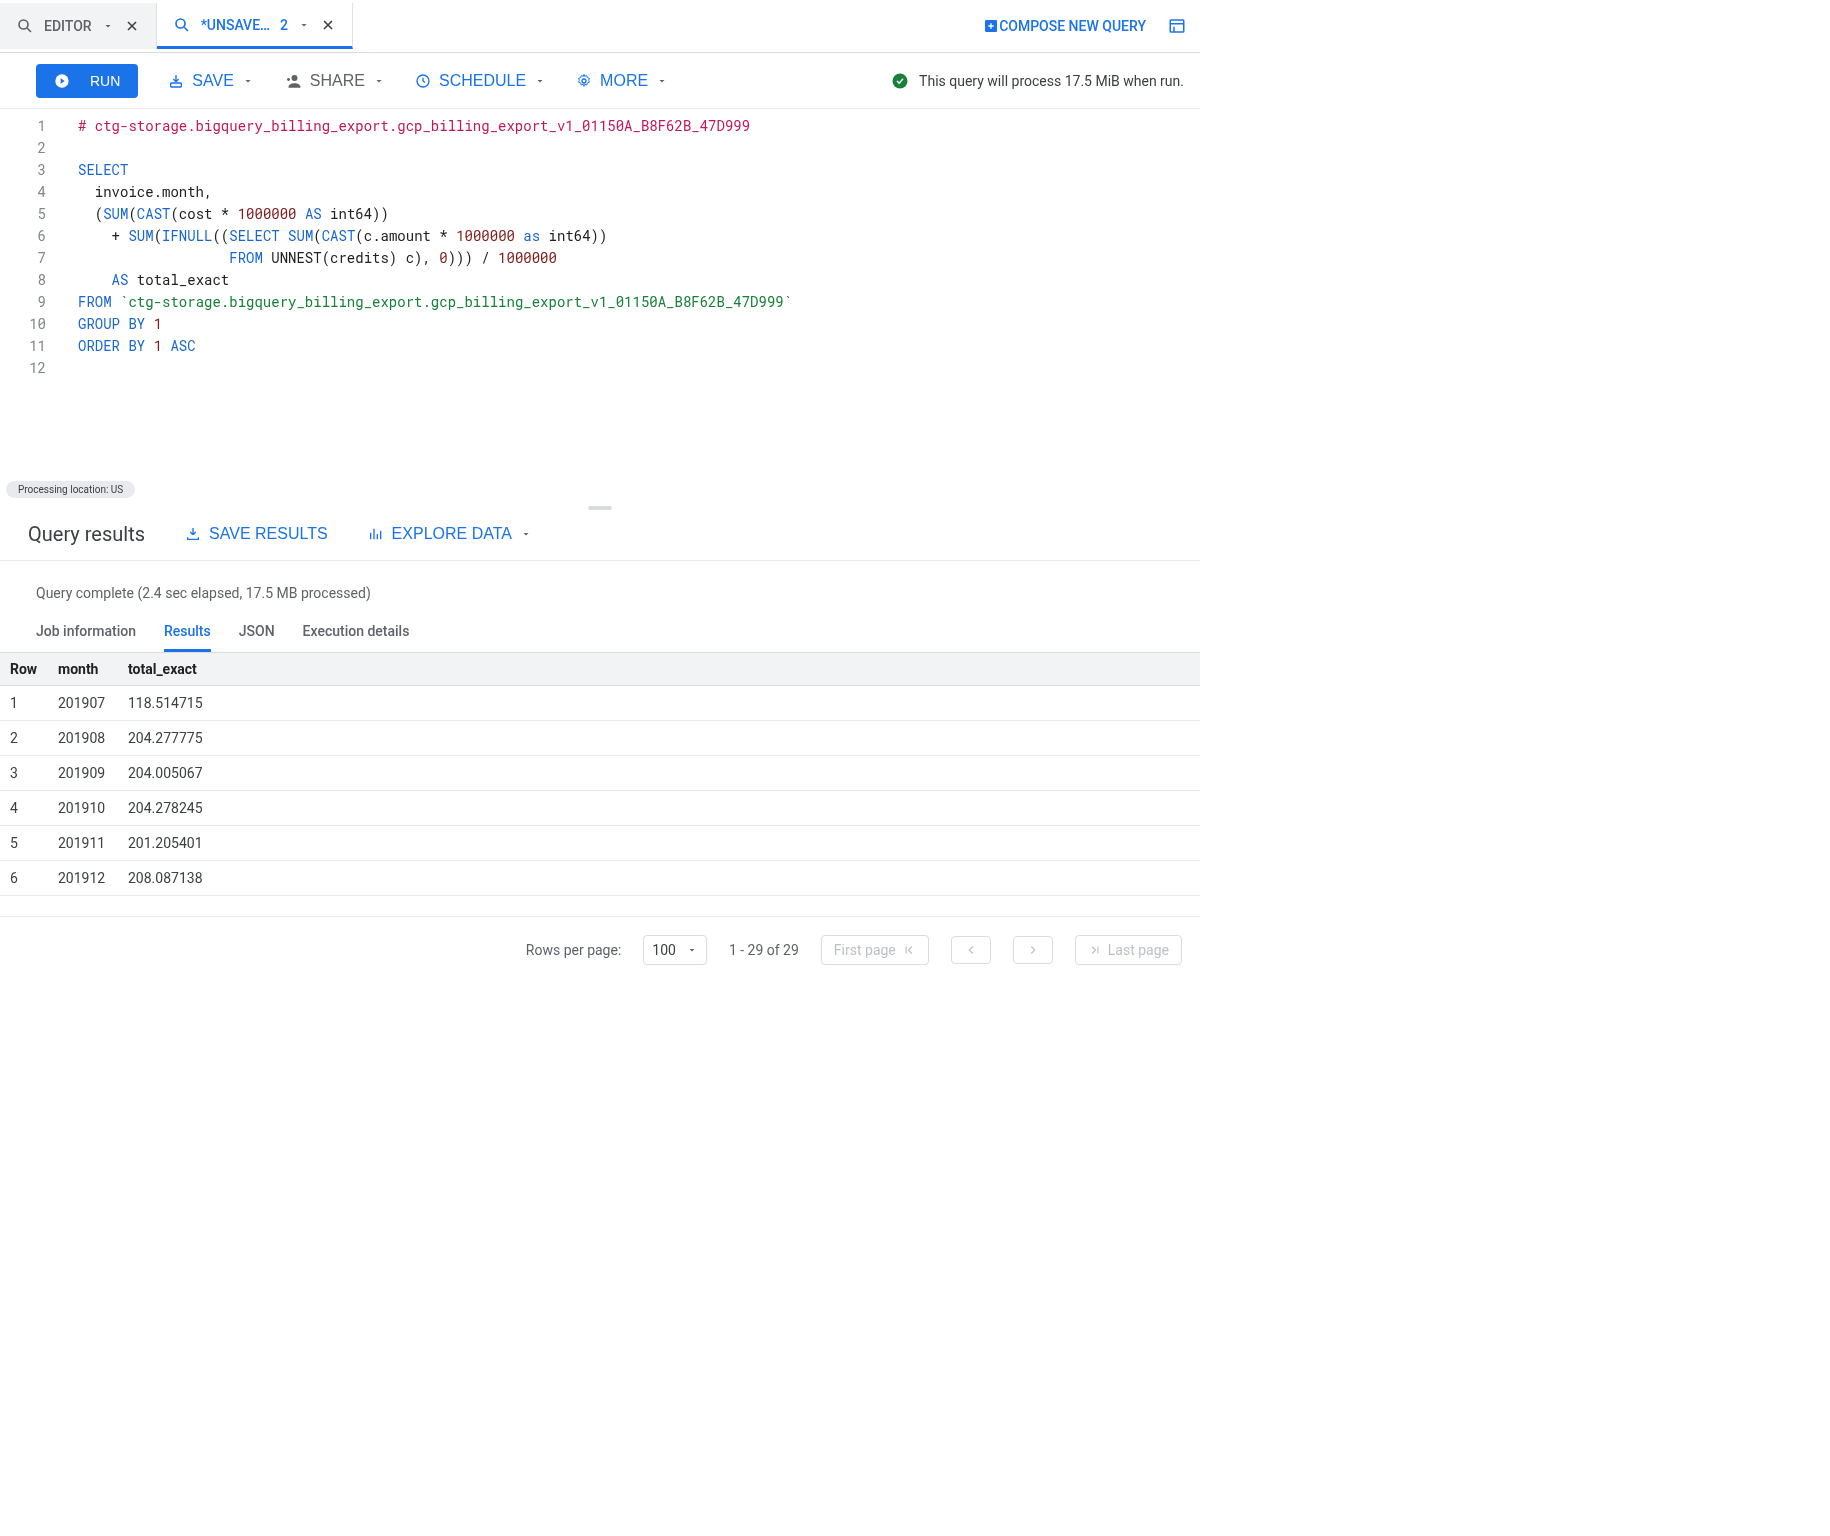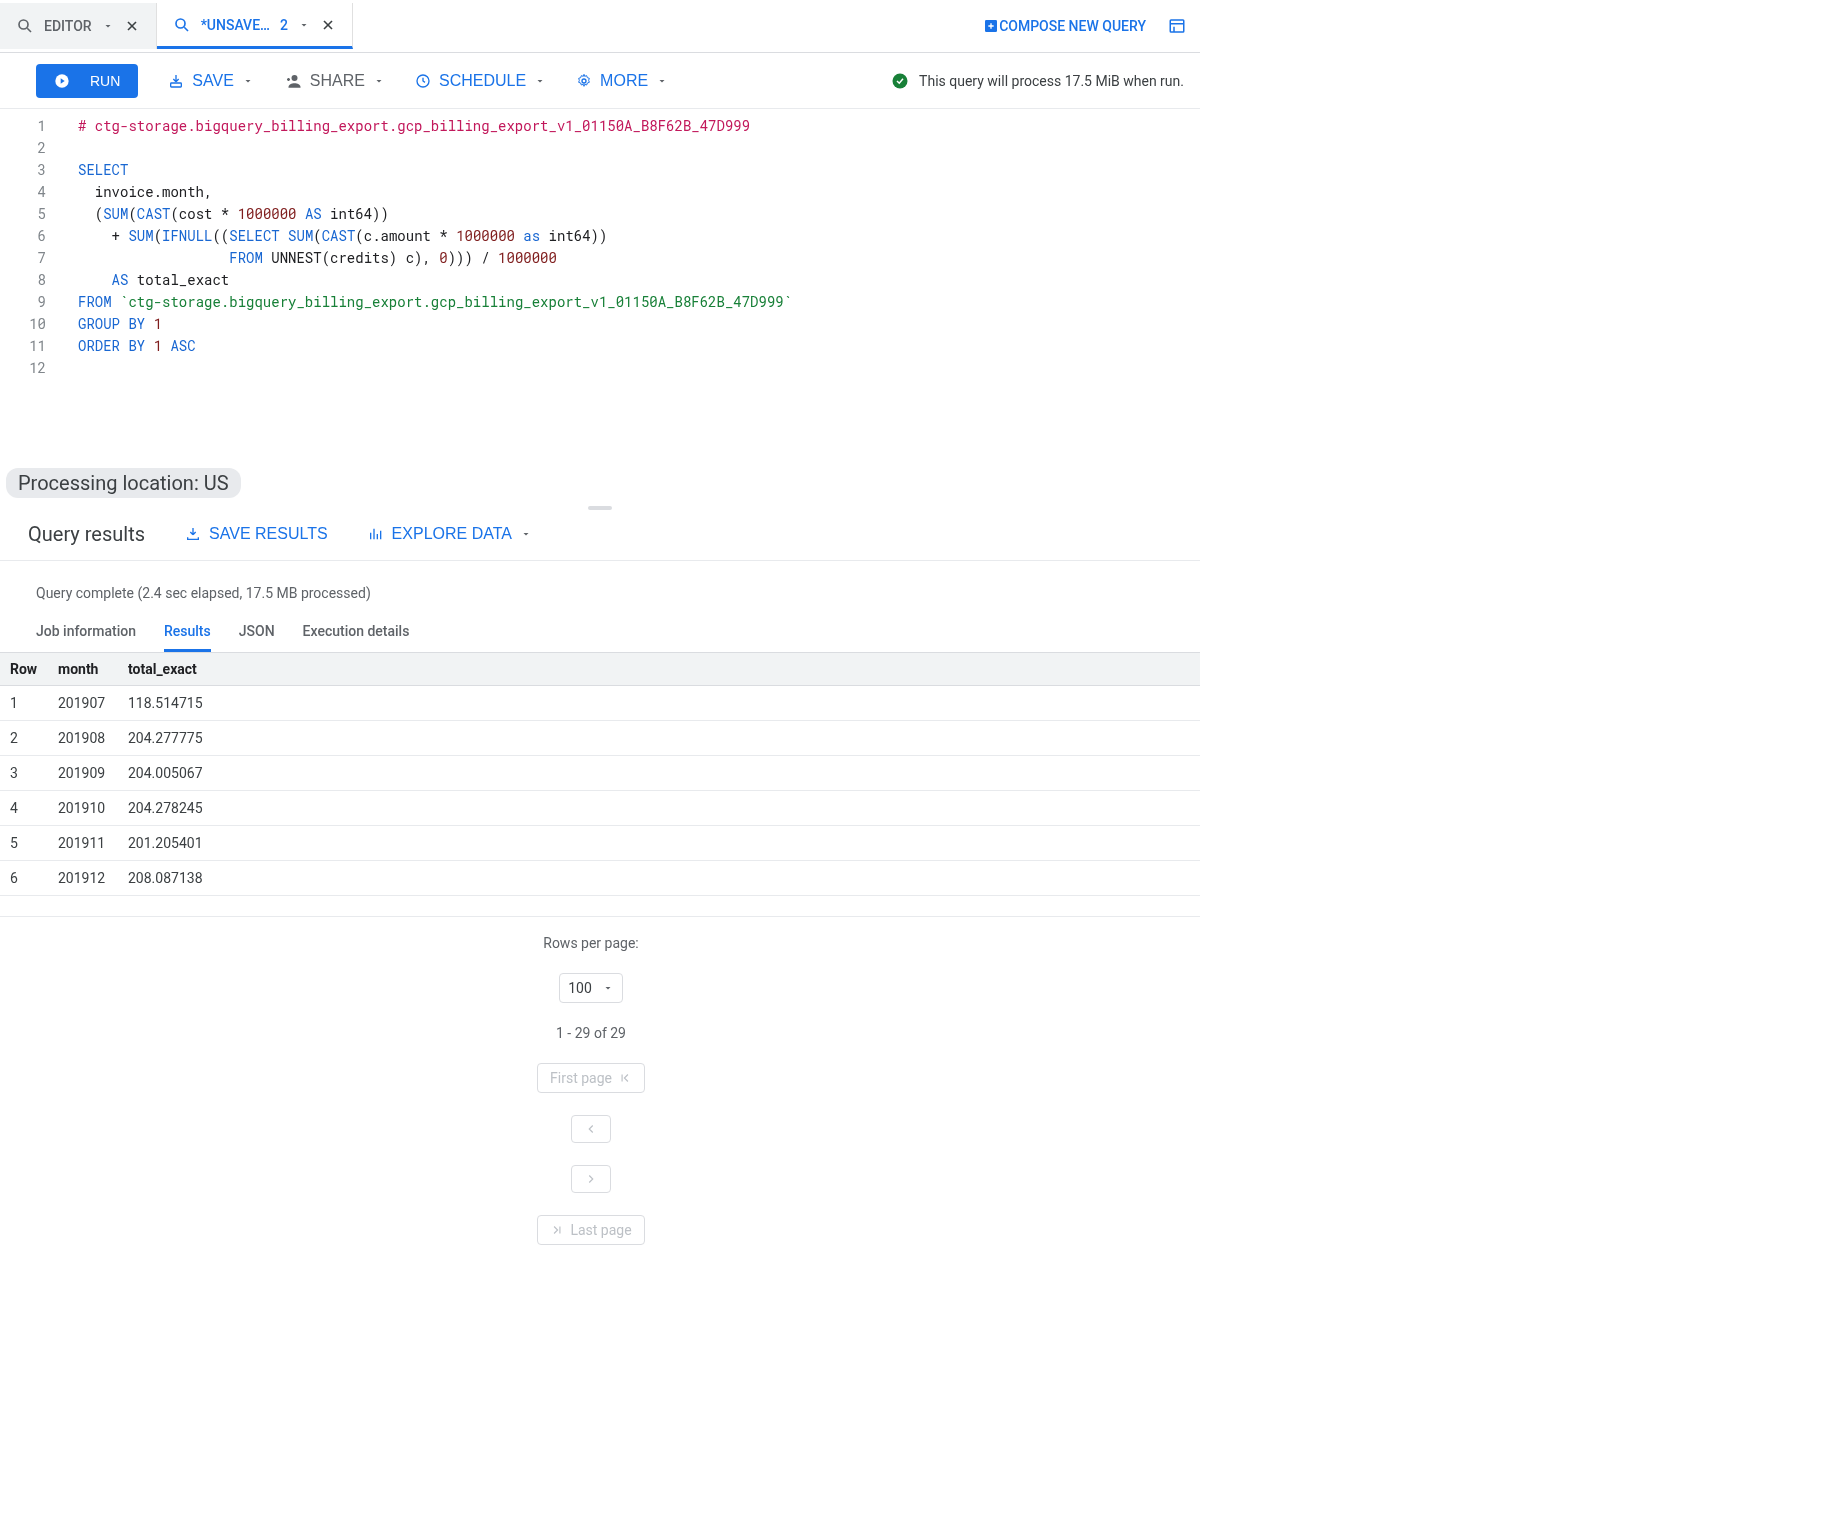--- a/index.html
+++ b/index.html
@@ -133,21 +133,21 @@
   .tok-plain { color: #202124; }
   .processing-loc {
     position: absolute;
     bottom: 6px;
     left: 6px;
     display: inline-block;
     background: #e8eaed;
     border-radius: 12px;
     padding: 3px 12px;
     color: #3c4043;
-    font-size: 20px;
+    font-size: 10px;
   }
   .drag-handle {
     height: 8px;
     display: flex;
     justify-content: center;
     align-items: center;
   }
   .drag-handle span {
     width: 24px;
     height: 4px;
@@ -210,21 +210,20 @@
   .data-table td.row-cell { width: 48px; }
   .pagination {
     display: flex;
     align-items: center;
     justify-content: flex-end;
     gap: 22px;
     padding: 18px 18px 6px 0;
     color: #5f6368;
     border-top: 1px solid #e8eaed;
     margin-top: 20px;
-    flex-direction: column;
   }
   .rows-select {
     border: 1px solid #dadce0;
     border-radius: 4px;
     padding: 6px 8px;
     display: flex;
     align-items: center;
     gap: 10px;
     cursor: pointer;
     color: #3c4043;

